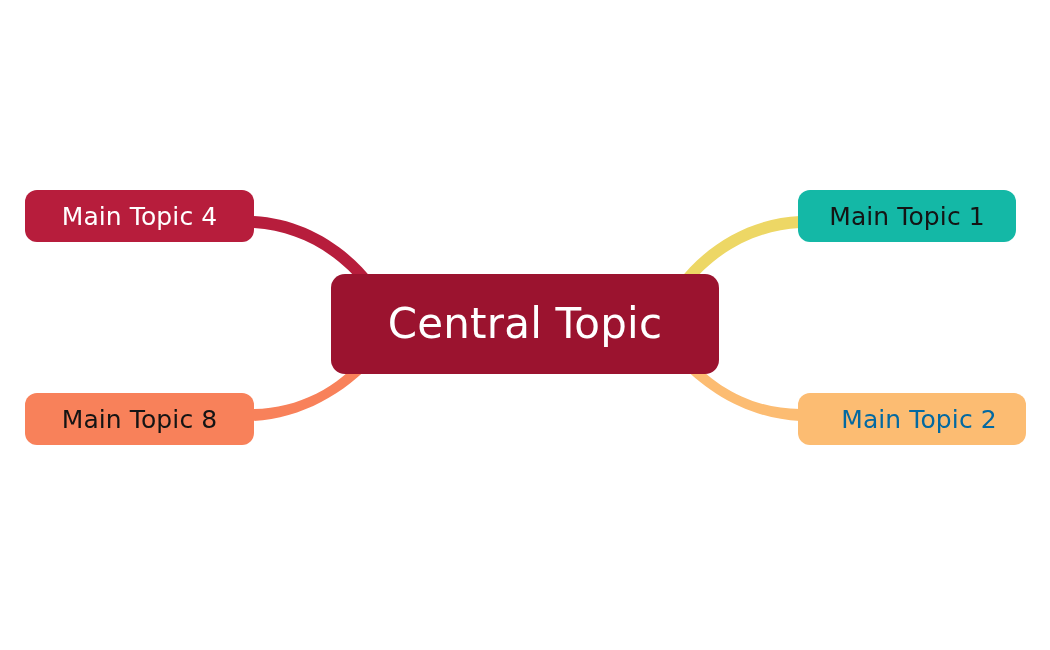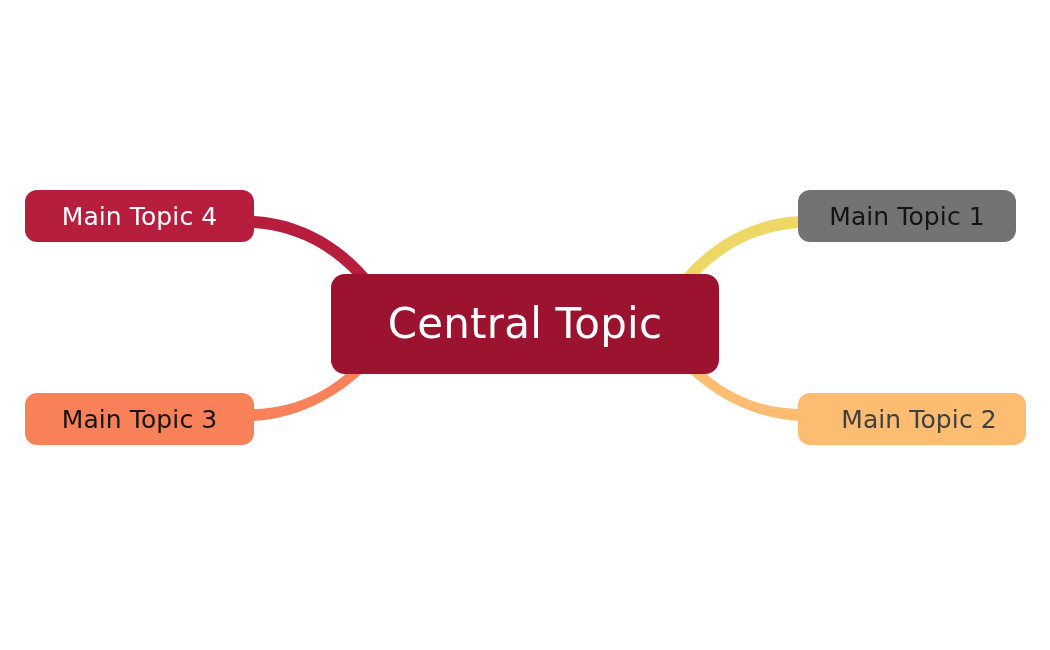--- a/index.html
+++ b/index.html
@@ -75,32 +75,32 @@
     top: 393px;
     width: 229px;
     background: #f8815a;
   }
   #node-topic3 .node-label { color: #141414; }
 
   #node-topic1 {
     left: 798px;
     top: 190px;
     width: 218px;
-    background: #737373;
+    background: #14b8a6;
     text-align: center;
   }
   #node-topic1 .node-label { color: #141414; }
 
   #node-topic2 {
     left: 798px;
     top: 393px;
     width: 228px;
     background: #fcbc72;
   }
-  #node-topic2 .node-label { color: #404040; margin-left: 14px; }
+  #node-topic2 .node-label { color: #0369a1; margin-left: 14px; }
 </style>
 </head>
 <body>
 
 <div id="canvas">
 
   <svg id="connectors" viewBox="0 0 1050 650">
 
     <path d="M 252 216
              C 300 218, 345 243, 375 283
@@ -129,21 +129,21 @@
 
   <div class="node" id="node-central">
     <span class="node-label">Central Topic</span>
   </div>
 
   <div class="node branch" id="node-topic4">
     <span class="node-label">Main Topic 4</span>
   </div>
 
   <div class="node branch" id="node-topic3">
-    <span class="node-label">Main Topic 3</span>
+    <span class="node-label">Main Topic 8</span>
   </div>
 
   <div class="node branch" id="node-topic1">
     <span class="node-label">Main Topic 1</span>
   </div>
 
   <div class="node branch" id="node-topic2">
     <span class="node-label">Main Topic 2</span>
   </div>
 

